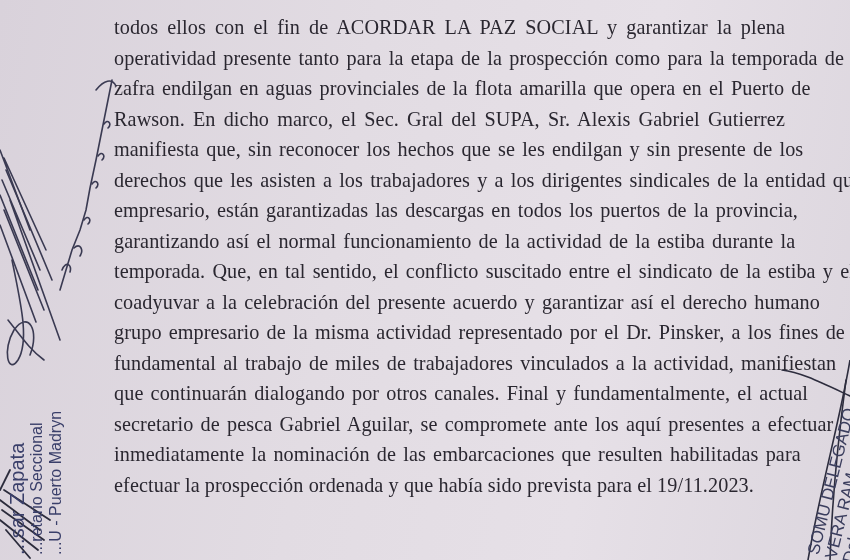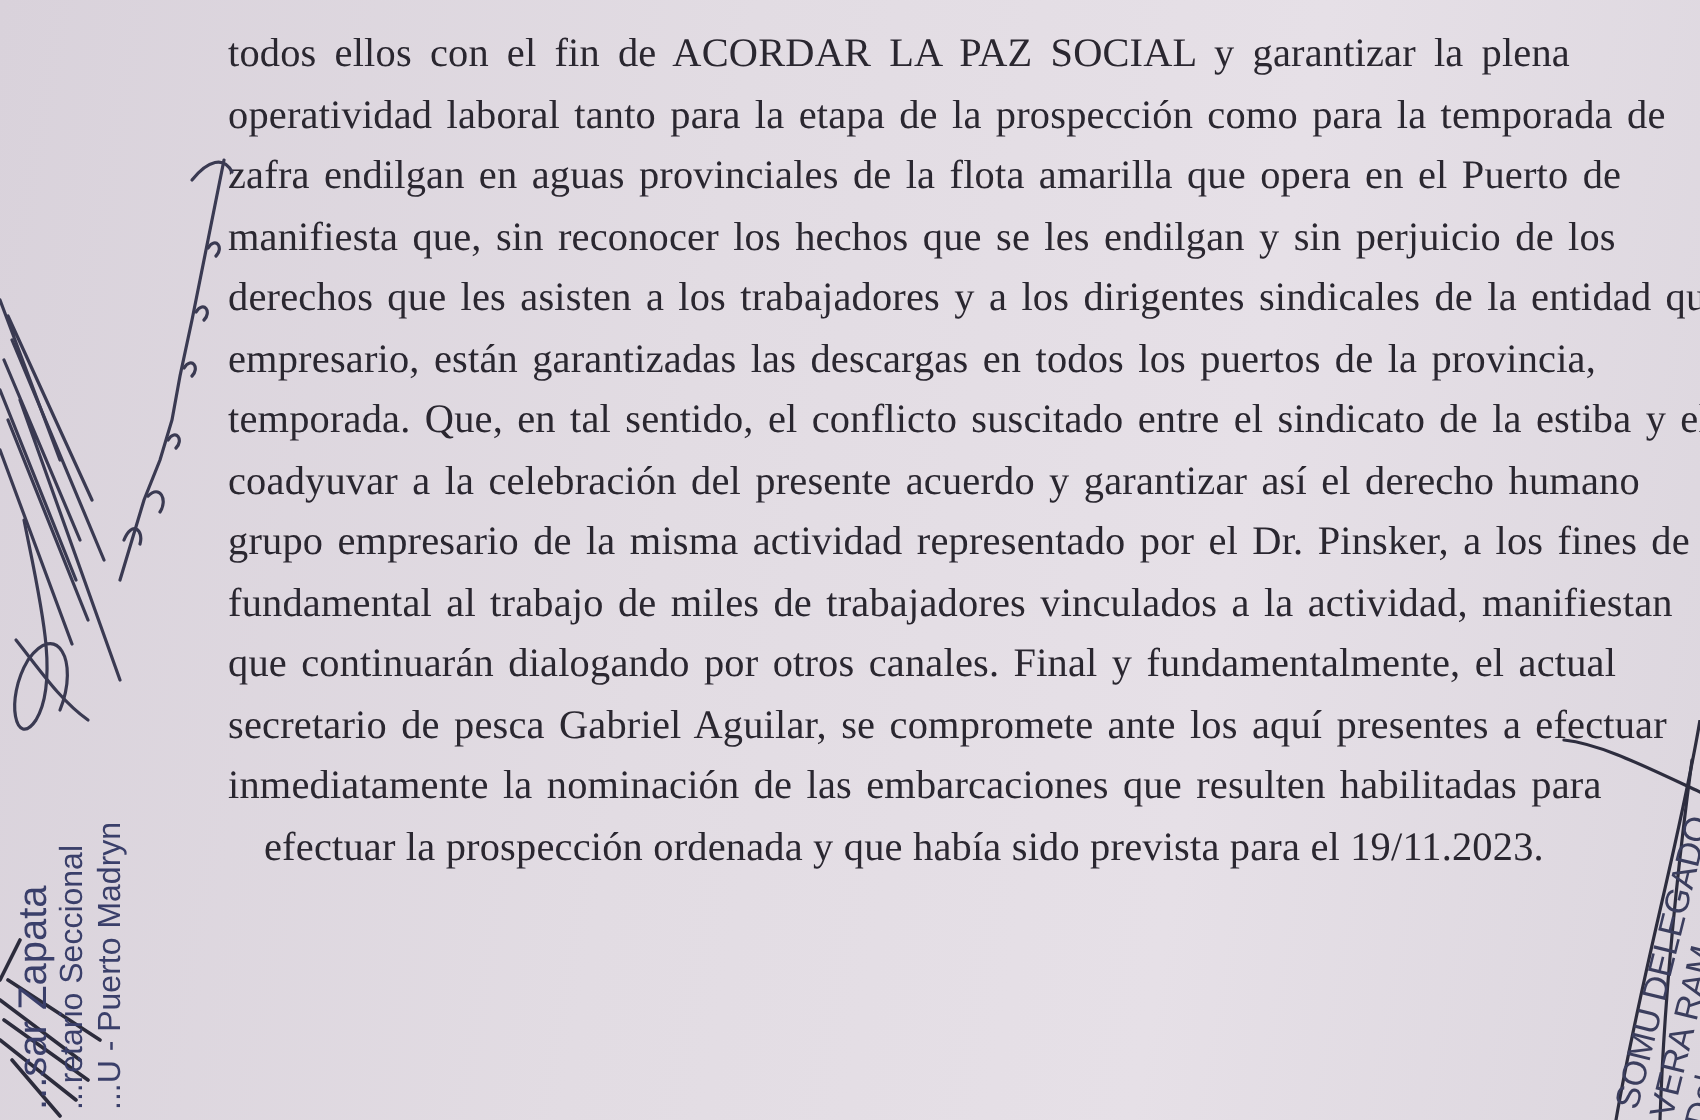--- a/index.html
+++ b/index.html
@@ -32,21 +32,20 @@
       height: 30.5px;
       text-align: justify;
       text-align-last: justify;
       white-space: nowrap;
       letter-spacing: 0.1px;
       word-spacing: 2px;
     }
     .line.last {
       text-align-last: left;
       word-spacing: 0;
-      margin-left: 18px;
     }
     .stamp-left {
       position: absolute;
       left: 8px;
       top: 555px;
       transform: rotate(-90deg);
       transform-origin: 0 0;
       font-family: "Liberation Sans", "DejaVu Sans", sans-serif;
       color: #3a3f6a;
     }
@@ -79,25 +78,27 @@
       pointer-events: none;
     }
   </style>
 </head>
 <body>
 
 <div class="page">
 
   <div class="text-block">
     <div class="line">todos ellos con el fin de ACORDAR LA PAZ SOCIAL y garantizar la plena</div>
-    <div class="line">operatividad laboral tanto para la etapa de la prospección como para la temporada de</div>
+    <div class="line">operatividad presente tanto para la etapa de la prospección como para la temporada de</div>
     <div class="line">zafra endilgan en aguas provinciales de la flota amarilla que opera en el Puerto de</div>
-    <div class="line">manifiesta que, sin reconocer los hechos que se les endilgan y sin perjuicio de los</div>
+    <div class="line">Rawson. En dicho marco, el Sec. Gral del SUPA, Sr. Alexis Gabriel Gutierrez</div>
+    <div class="line">manifiesta que, sin reconocer los hechos que se les endilgan y sin presente de los</div>
     <div class="line">derechos que les asisten a los trabajadores y a los dirigentes sindicales de la entidad que</div>
     <div class="line">empresario, están garantizadas las descargas en todos los puertos de la provincia,</div>
+    <div class="line">garantizando así el normal funcionamiento de la actividad de la estiba durante la</div>
     <div class="line">temporada. Que, en tal sentido, el conflicto suscitado entre el sindicato de la estiba y el</div>
     <div class="line">coadyuvar a la celebración del presente acuerdo y garantizar así el derecho humano</div>
     <div class="line">grupo empresario de la misma actividad representado por el Dr. Pinsker, a los fines de</div>
     <div class="line">fundamental al trabajo de miles de trabajadores vinculados a la actividad, manifiestan</div>
     <div class="line">que continuarán dialogando por otros canales. Final y fundamentalmente, el actual</div>
     <div class="line">secretario de pesca Gabriel Aguilar, se compromete ante los aquí presentes a efectuar</div>
     <div class="line">inmediatamente la nominación de las embarcaciones que resulten habilitadas para</div>
     <div class="line last">efectuar la prospección ordenada y que había sido prevista para el 19/11.2023.</div>
   </div>
 

